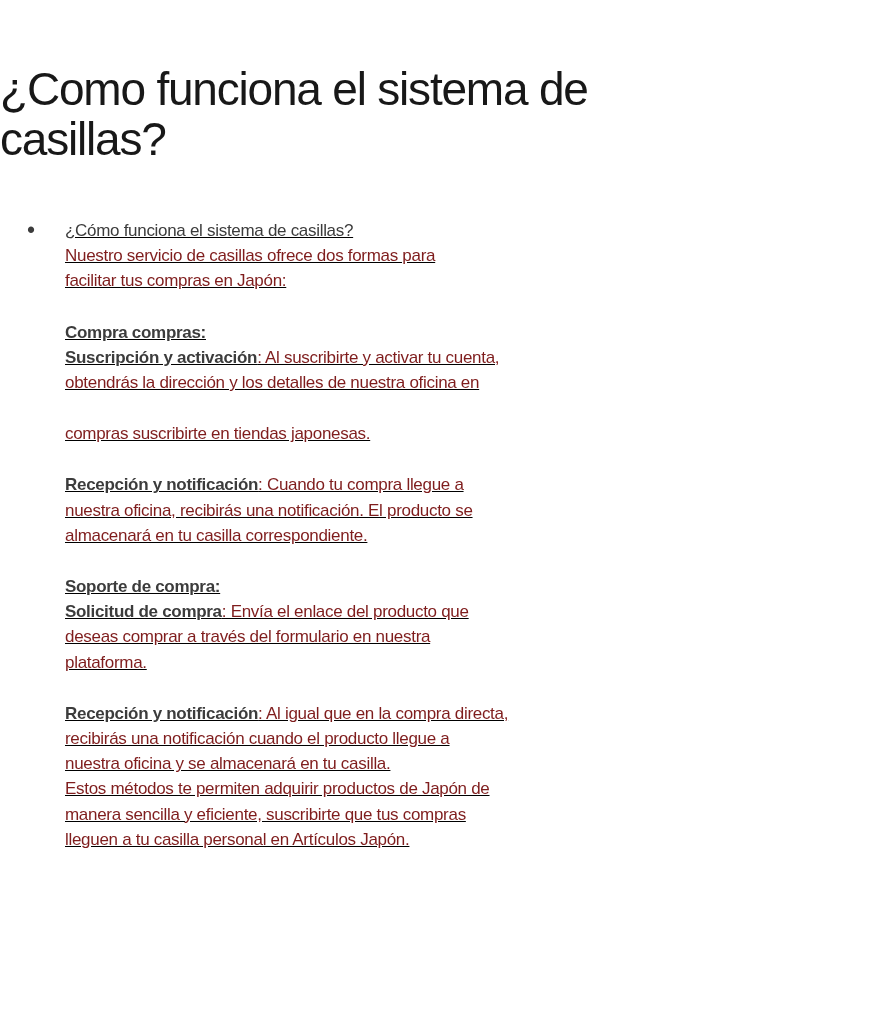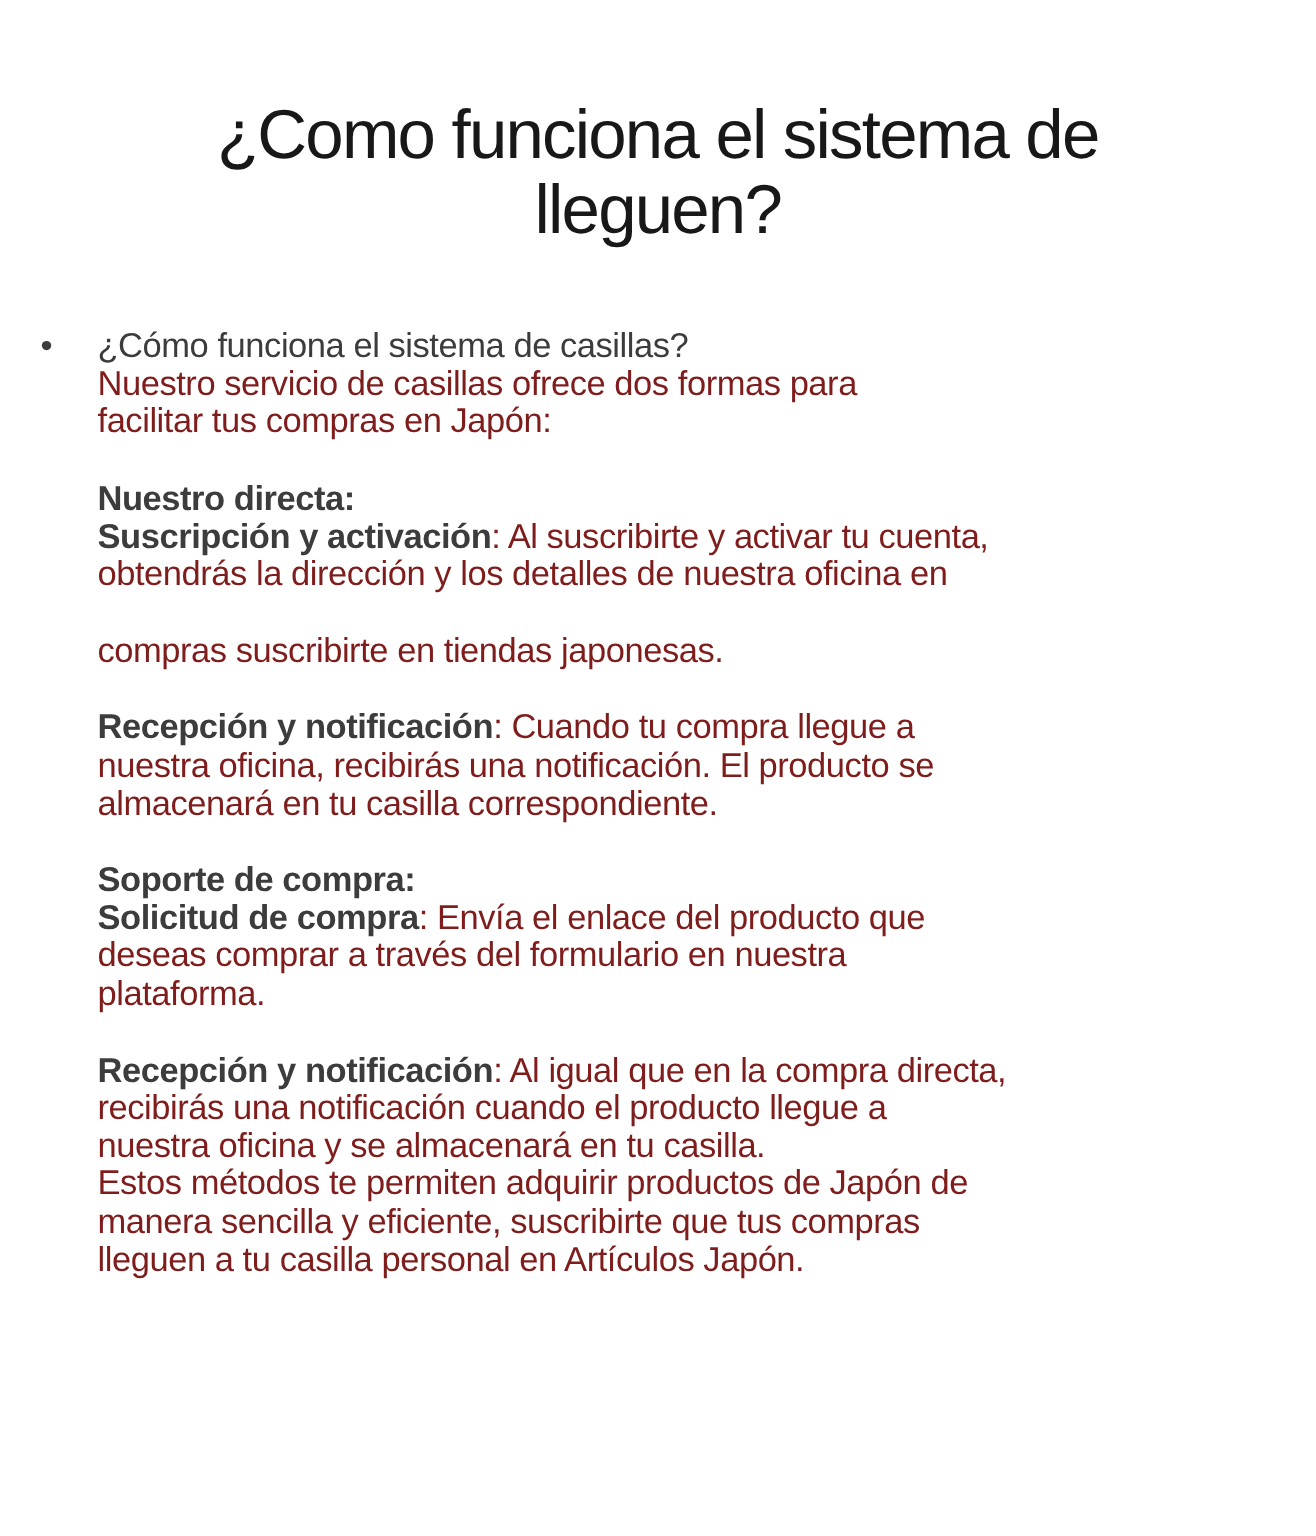--- a/index.html
+++ b/index.html
@@ -13,21 +13,20 @@
     height: 1024px;
     background: #ffffff;
     overflow: hidden;
     font-family: "Liberation Sans", sans-serif;
   }
   .title {
     position: absolute;
     top: 64px;
     left: 0;
     right: 0;
-    text-align: center;
     font-size: 46px;
     line-height: 50px;
     font-weight: 400;
     color: #181818;
     letter-spacing: -1.2px;
   }
   .bullet-marker {
     position: absolute;
     left: 27px;
     top: 218px;
@@ -41,57 +40,58 @@
     top: 218px;
     width: 770px;
   }
   .para {
     margin: 0 0 26px 0;
   }
   .para:last-child {
     margin-bottom: 4px;
   }
   .line {
-    font-size: 23px;
+    font-size: 17px;
     line-height: 25.2px;
     letter-spacing: -0.3px;
     white-space: nowrap;
+    text-decoration: underline;
   }
   .seg-normal {
     color: #7f1d1d;
     font-weight: 400;
   }
   .seg-dark {
     color: #3c3c3c;
     font-weight: 400;
   }
   .seg-bold {
     color: #3c3c3c;
     font-weight: 700;
   }
 </style>
 </head>
 <body>
 
 <div class="slide">
   <div class="title">
     <div>¿Como funciona el sistema de</div>
-    <div>lleguen?</div>
+    <div>casillas?</div>
   </div>
 
   <span class="bullet-marker">•</span>
 
   <div class="text-block">
       <div class="para">
         <div class="line"><span class="seg-dark">¿Cómo funciona el sistema de casillas?</span></div>
         <div class="line"><span class="seg-normal">Nuestro servicio de casillas ofrece dos formas para</span></div>
         <div class="line"><span class="seg-normal">facilitar tus compras en Japón:</span></div>
       </div>
       <div class="para">
-        <div class="line"><span class="seg-bold">Nuestro directa:</span></div>
+        <div class="line"><span class="seg-bold">Compra compras:</span></div>
         <div class="line"><span class="seg-bold">Suscripción y activación</span><span class="seg-normal">: Al suscribirte y activar tu cuenta,</span></div>
         <div class="line"><span class="seg-normal">obtendrás la dirección y los detalles de nuestra oficina en</span></div>
       </div>
       <div class="para">
         <div class="line"><span class="seg-normal">compras suscribirte en tiendas japonesas.</span></div>
       </div>
       <div class="para">
         <div class="line"><span class="seg-bold">Recepción y notificación</span><span class="seg-normal">: Cuando tu compra llegue a</span></div>
         <div class="line"><span class="seg-normal">nuestra oficina, recibirás una notificación. El producto se</span></div>
         <div class="line"><span class="seg-normal">almacenará en tu casilla correspondiente.</span></div>

